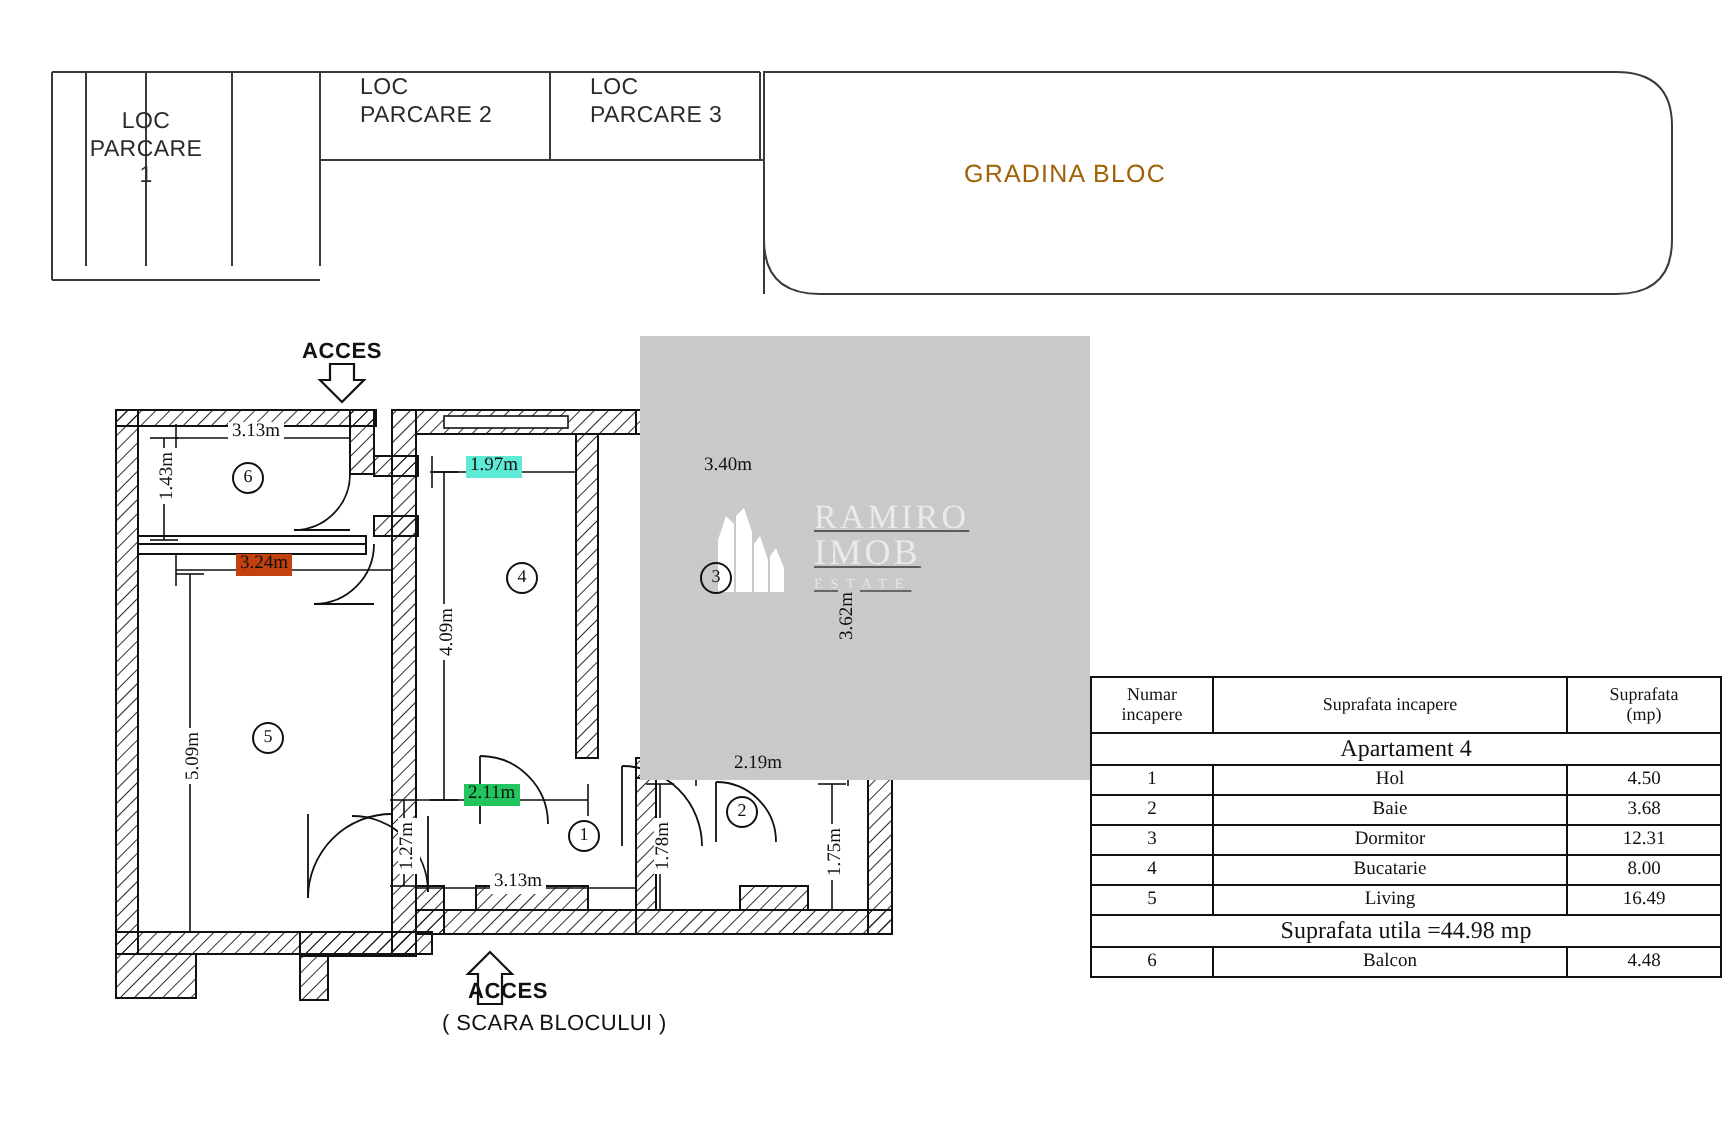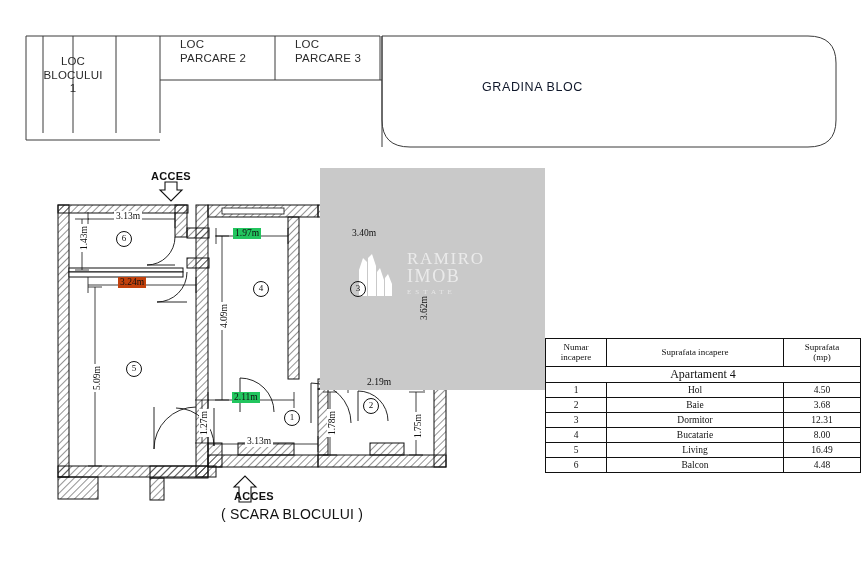--- a/index.html
+++ b/index.html
@@ -7,36 +7,36 @@
     width:867px;height:563px;position:relative;overflow:hidden;
     font-family:"Liberation Sans", sans-serif;
     color:#1a1a1a;
   }
   .stage{position:absolute;left:0;top:0;width:867px;height:563px;}
   svg.plan{position:absolute;left:0;top:0;width:867px;height:563px;}
 
   
   .lbl{position:absolute;white-space:nowrap;line-height:1.18;}
   .parking-lbl{font-size:11.5px;color:#2b2b2b;letter-spacing:.2px;}
-  .garden-lbl{font-size:12.5px;color:#0f172a;letter-spacing:.6px;}
+  .garden-lbl{font-size:12.5px;color:#a16207;letter-spacing:.6px;}
   .acces-lbl{font-size:11px;font-weight:bold;color:#111;letter-spacing:.3px;}
-  .acces-sub{font-size:14px;color:#111;letter-spacing:.2px;}
+  .acces-sub{font-size:11px;color:#111;letter-spacing:.2px;}
   .dim{font-size:9.5px;color:#111;font-family:"Liberation Serif", serif;}
   .dim-v{transform-origin:0 0;}
 
   
   .roomno{
     position:absolute;width:14px;height:14px;border:1.1px solid #111;
     border-radius:50%;font-size:9px;line-height:13px;text-align:center;
     color:#111;font-family:"Liberation Serif", serif;background:transparent;
   }
 
   
   .wm-box{position:absolute;background:#c9c9c9;}
-  .wm-inner{position:absolute;display:flex;align-items:center;gap:8px;}
+  .wm-inner{position:absolute;display:flex;align-items:center;gap:8px;text-decoration:underline;}
   .wm-text{font-family:"Liberation Serif", serif;color:#ffffff;opacity:.62;line-height:1.02;}
   .wm-l1{font-size:17px;letter-spacing:1.6px;}
   .wm-l2{font-size:18px;letter-spacing:1.6px;}
   .wm-l3{font-size:7px;letter-spacing:4px;opacity:.55;margin-top:3px;}
 
   
   .tbl{position:absolute;border-collapse:collapse;background:#fff;
        font-family:"Liberation Serif", serif;color:#111;}
   .tbl td,.tbl th{border:1px solid #111;padding:0;text-align:center;
        font-weight:normal;font-size:9.5px;}
@@ -225,42 +225,42 @@
     </svg>
     <div>
       <div class="wm-text wm-l1">RAMIRO</div>
       <div class="wm-text wm-l2">IMOB</div>
       <div class="wm-text wm-l3">ESTATE</div>
     </div>
   </div>
 
   <div class="lbl parking-lbl" style="left:36px;top:55px;text-align:center;width:74px;">
     <div>LOC</div>
-    <div>BLOCULUI</div>
+    <div>PARCARE</div>
     <div>1</div>
   </div>
   <div class="lbl parking-lbl" style="left:180px;top:38px;">
     <div>LOC</div>
     <div>PARCARE 2</div>
   </div>
   <div class="lbl parking-lbl" style="left:295px;top:38px;">
     <div>LOC</div>
     <div>PARCARE 3</div>
   </div>
   <div class="lbl garden-lbl" style="left:482px;top:80px;">GRADINA BLOC</div>
 
   <div class="lbl acces-lbl" style="left:151px;top:170px;">ACCES</div>
   <div class="lbl acces-lbl" style="left:234px;top:490px;">ACCES</div>
   <div class="lbl acces-sub" style="left:221px;top:506px;">( SCARA BLOCULUI )</div>
 
   <div class="lbl dim" style="left:114px;top:211px;background:#fff;padding:0 2px;">3.13m</div>
   <div class="lbl dim dim-v" style="left:79px;top:252px;transform:rotate(-90deg);background:#fff;padding:0 2px;">1.43m</div>
   <div class="lbl dim" style="left:118px;top:277px;background:#c2410c;padding:0 2px;">3.24m</div>
   <div class="lbl dim dim-v" style="left:92px;top:392px;transform:rotate(-90deg);background:#fff;padding:0 2px;">5.09m</div>
-  <div class="lbl dim" style="left:233px;top:228px;background:#22c55e;padding:0 2px;">1.97m</div>
+  <div class="lbl dim" style="left:233px;top:228px;background:#5eead4;padding:0 2px;">1.97m</div>
   <div class="lbl dim dim-v" style="left:219px;top:330px;transform:rotate(-90deg);background:#fff;padding:0 2px;">4.09m</div>
   <div class="lbl dim" style="left:350px;top:228px;background:#c9c9c9;padding:0 2px;text-align:right;">3.40m</div>
   <div class="lbl dim dim-v" style="left:419px;top:322px;transform:rotate(-90deg);background:#c9c9c9;padding:0 2px;">3.62m</div>
   <div class="lbl dim" style="left:365px;top:377px;background:#c9c9c9;padding:0 2px;">2.19m</div>
   <div class="lbl dim dim-v" style="left:413px;top:440px;transform:rotate(-90deg);background:#fff;padding:0 2px;">1.75m</div>
   <div class="lbl dim" style="left:232px;top:392px;background:#22c55e;padding:0 2px;">2.11m</div>
   <div class="lbl dim dim-v" style="left:199px;top:437px;transform:rotate(-90deg);background:#fff;padding:0 2px;">1.27m</div>
   <div class="lbl dim" style="left:245px;top:436px;background:#fff;padding:0 2px;">3.13m</div>
   <div class="lbl dim dim-v" style="left:327px;top:437px;transform:rotate(-90deg);background:#fff;padding:0 2px;">1.78m</div>
 
@@ -305,20 +305,23 @@
       <tr class="rowc">
         <td>4</td>
         <td>Bucatarie</td>
         <td>8.00</td>
       </tr>
       <tr class="rowc">
         <td>5</td>
         <td>Living</td>
         <td>16.49</td>
       </tr>
+      <tr>
+        <td class="span" colspan="3">Suprafata utila =44.98 mp</td>
+      </tr>
       <tr class="rowc">
         <td>6</td>
         <td>Balcon</td>
         <td>4.48</td>
       </tr>
     </tbody>
   </table>
 
 </div>
 

